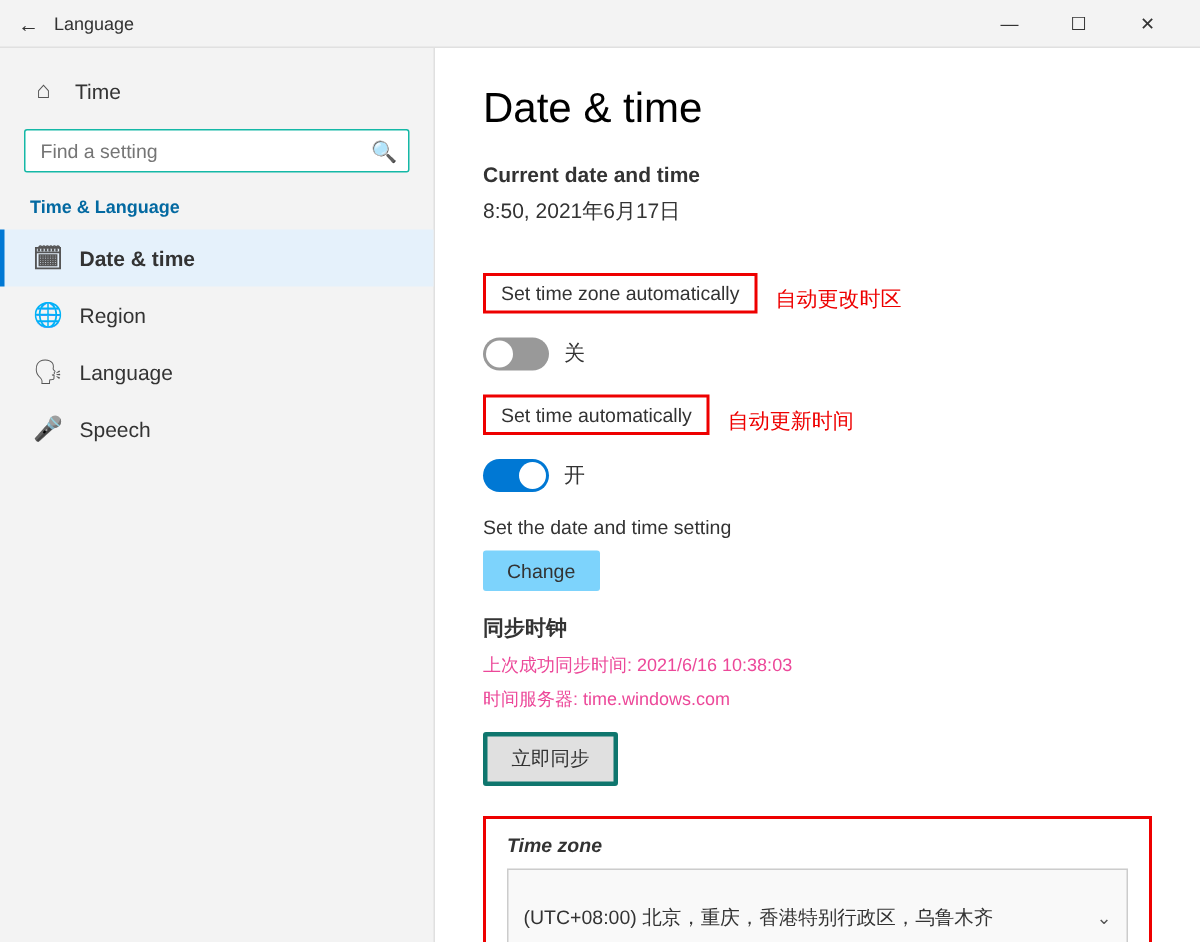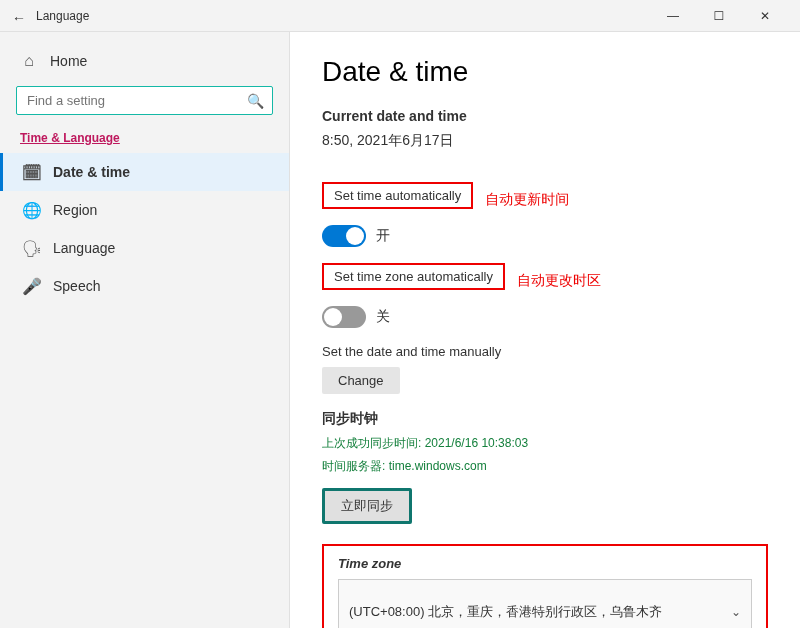--- a/index.html
+++ b/index.html
@@ -93,23 +93,22 @@
       position: absolute;
       right: 8px;
       top: 50%;
       transform: translateY(-50%);
       color: #666;
       font-size: 14px;
     }
     .sidebar-section-label {
       font-size: 12px;
       font-weight: 700;
-      color: #be185d;
+      color: #0369a1;
       padding: 4px 20px 8px 20px;
-      text-decoration: underline;
     }
     .sidebar-item {
       display: flex;
       align-items: center;
       gap: 12px;
       padding: 10px 20px;
       cursor: pointer;
       font-size: 14px;
       color: #333;
       border-left: 3px solid transparent;
@@ -218,41 +217,41 @@
       font-size: 14px;
       color: #333;
     }
 
     .manual-section-label {
       font-size: 13px;
       color: #333;
       margin-bottom: 8px;
     }
     .change-btn {
-      background: #e5e5e5;
+      background: #7dd3fc;
       border: none;
       padding: 6px 16px;
       font-size: 13px;
       color: #333;
       cursor: pointer;
       border-radius: 2px;
     }
 
     .sync-section {
       margin-top: 4px;
     }
     .sync-title {
       font-size: 14px;
       font-weight: 600;
       color: #333;
       margin-bottom: 6px;
     }
     .sync-info {
       font-size: 12px;
-      color: #15803d;
+      color: #ec4899;
       margin-bottom: 4px;
       line-height: 1.6;
     }
     .sync-btn {
       background: #e0e0e0;
       border: 3px solid #0f766e;
       padding: 6px 16px;
       font-size: 13px;
       color: #333;
       cursor: pointer;
@@ -314,21 +313,21 @@
     <button class="title-bar-btn">☐</button>
     <button class="title-bar-btn close">✕</button>
   </div>
 </div>
 
 <div class="main-layout">
 
   <div class="sidebar">
     <div class="sidebar-home">
       <span class="sidebar-item-icon">⌂</span>
-      <span>Home</span>
+      <span>Time</span>
     </div>
     <div class="sidebar-search">
       <input type="text" placeholder="Find a setting" style="">
       <span class="sidebar-search-icon">🔍</span>
     </div>
     <div class="sidebar-section-label">Time &amp; Language</div>
 
     <div class="sidebar-item active">
       <span class="sidebar-item-icon">🗓</span>
       <span>Date &amp; time</span>
@@ -345,53 +344,53 @@
       <span class="sidebar-item-icon">🎤</span>
       <span>Speech</span>
     </div>
   </div>
 
   <div class="content">
     <div class="content-title">Date &amp; time</div>
 
     <div class="section-title">Current date and time</div>
     <div class="current-time-value">8:50, 2021年6月17日</div>
+
+    <div class="setting-row">
+      <div style="display:flex; align-items:center; margin-bottom:8px;">
+        <span class="setting-label-box">Set time zone automatically</span>
+        <span class="setting-annotation">自动更改时区</span>
+      </div>
+      <div class="toggle-row">
+        <div class="toggle">
+          <div class="toggle-slider off">
+            <div class="toggle-knob off"></div>
+          </div>
+        </div>
+        <span class="toggle-label">关</span>
+      </div>
+    </div>
 
     <div class="setting-row">
       <div style="display:flex; align-items:center; margin-bottom:8px;">
         <span class="setting-label-box">Set time automatically</span>
         <span class="setting-annotation">自动更新时间</span>
       </div>
       <div class="toggle-row">
         <div class="toggle">
           <div class="toggle-slider on">
             <div class="toggle-knob on"></div>
           </div>
         </div>
         <span class="toggle-label">开</span>
       </div>
     </div>
 
     <div class="setting-row">
-      <div style="display:flex; align-items:center; margin-bottom:8px;">
-        <span class="setting-label-box">Set time zone automatically</span>
-        <span class="setting-annotation">自动更改时区</span>
-      </div>
-      <div class="toggle-row">
-        <div class="toggle">
-          <div class="toggle-slider off">
-            <div class="toggle-knob off"></div>
-          </div>
-        </div>
-        <span class="toggle-label">关</span>
-      </div>
-    </div>
-
-    <div class="setting-row">
-      <div class="manual-section-label">Set the date and time manually</div>
+      <div class="manual-section-label">Set the date and time setting</div>
       <button class="change-btn">Change</button>
     </div>
 
     <div class="sync-section">
       <div class="sync-title">同步时钟</div>
       <div class="sync-info">上次成功同步时间: 2021/6/16 10:38:03</div>
       <div class="sync-info">时间服务器: time.windows.com</div>
       <button class="sync-btn">立即同步</button>
     </div>
 

